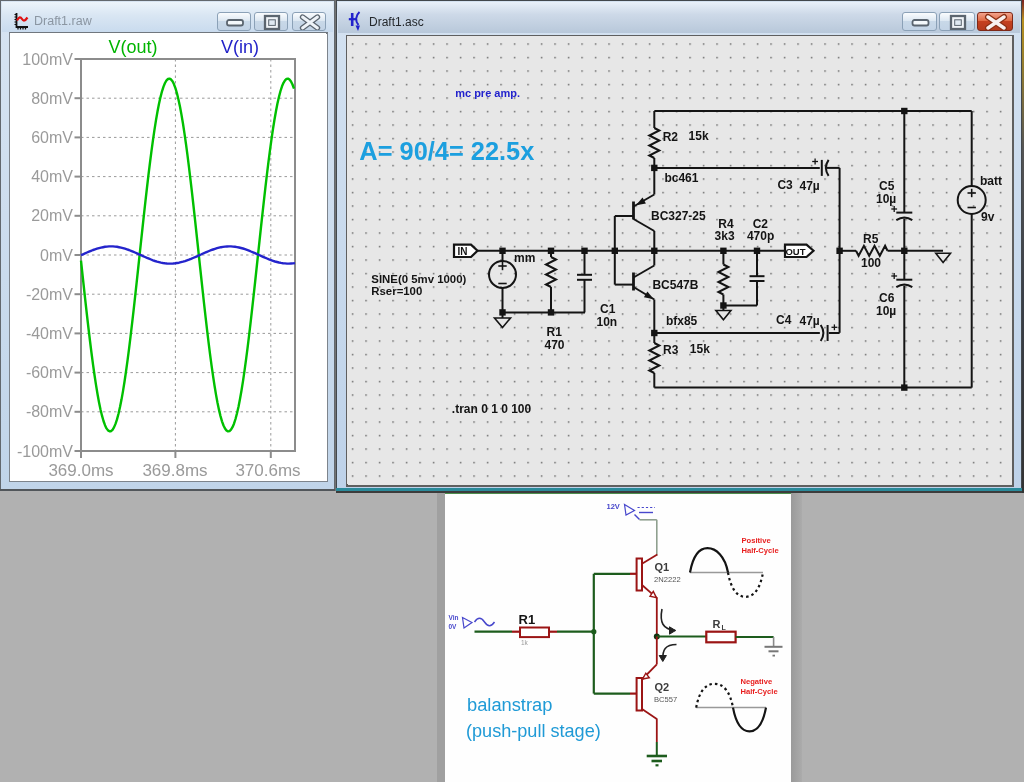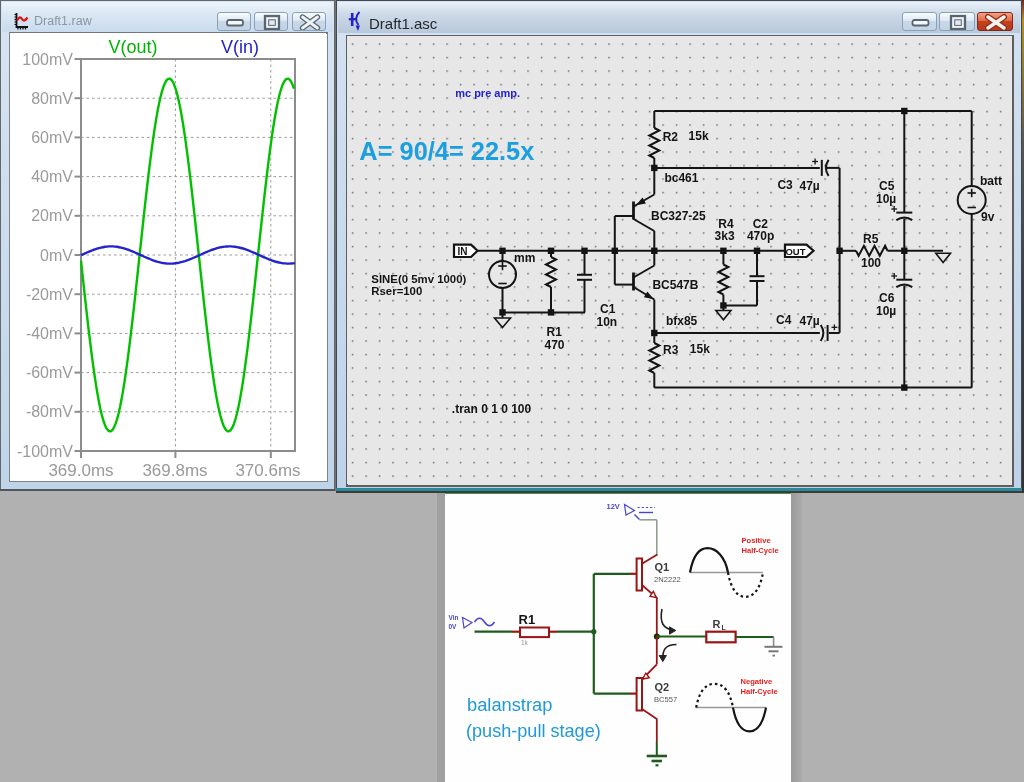--- a/index.html
+++ b/index.html
@@ -81,21 +81,21 @@
 <div class="abs" style="left:335px;top:0;width:1px;height:491px;background:#737373"></div>
 
 <div class="abs" style="left:336px;top:0;width:686px;height:493px;background:linear-gradient(#d4e2f1,#bed2e9);border:1px solid #42484d;box-sizing:border-box">
 <div class="abs" style="left:1px;top:1px;width:682px;height:31px;background:linear-gradient(#e9f1fa 0%,#cdd9e8 40%,#b8c8da 100%)"></div>
 <svg class="abs" style="left:11px;top:10px" width="15" height="21" viewBox="0 0 15 21">
 <path d="M4.2,2 L4.2,15" stroke="#2222cc" stroke-width="2.6"></path>
 <path d="M0.8,8.2 L8,8.2" stroke="#2222cc" stroke-width="2.2"></path>
 <path d="M11.5,1 C7.5,4.5 7,10 10.5,14" stroke="#2222cc" stroke-width="2" fill="none"></path>
 <path d="M7.5,14.5 L12,14.5 L10,20 Z" fill="#2222cc"></path>
 </svg>
-<div class="abs" style="left:32px;top:14px;font-size:15px;color:#24282c">Draft1.asc</div>
+<div class="abs" style="left:32px;top:14px;font-size:12px;color:#24282c">Draft1.asc</div>
 <div class="abs" style="left:565px;top:11px;width:35px;height:19px;background:linear-gradient(#fafcfe,#dde8f2 45%,#c8d8e8 50%,#c2d3e5);border:1px solid #8ba1b7;border-radius:3px;box-sizing:border-box;overflow:hidden;line-height:0"><svg width="35" height="19" viewBox="0 0 35 19">
         <rect x="9.5" y="7" width="16" height="5.5" rx="2" fill="#f4f8fb" stroke="#5b656f" stroke-width="1.8"></rect>
       </svg></div>
     <div class="abs" style="left:602px;top:11px;width:36px;height:19px;background:linear-gradient(#fafcfe,#dde8f2 45%,#c8d8e8 50%,#c2d3e5);border:1px solid #8ba1b7;border-radius:3px;box-sizing:border-box;overflow:hidden;line-height:0"><svg width="36" height="19" viewBox="0 0 36 19">
         <rect x="11.0" y="3" width="14" height="13" fill="#f0f4f8" stroke="#5b656f" stroke-width="2.3"></rect>
         <rect x="14.7" y="6.8" width="6.6" height="5.6" fill="#dfe9f2" stroke="#5b656f" stroke-width="1"></rect>
       </svg></div>
     <div class="abs" style="left:640px;top:11px;width:36px;height:19px;background:linear-gradient(#f2a38c,#e06a44 45%,#c4401f 50%,#b53a1c);border:1px solid #7e2817;border-radius:3px;box-sizing:border-box;overflow:hidden;line-height:0"><svg width="36" height="19" viewBox="0 0 36 19">
         <path d="M10.0,4 L26.0,15 M26.0,4 L10.0,15" stroke="#8c3015" stroke-width="6" stroke-linecap="round" fill="none"></path>
         <path d="M10.0,4 L26.0,15 M26.0,4 L10.0,15" stroke="#f8f0ee" stroke-width="3.4" stroke-linecap="round" fill="none"></path>

